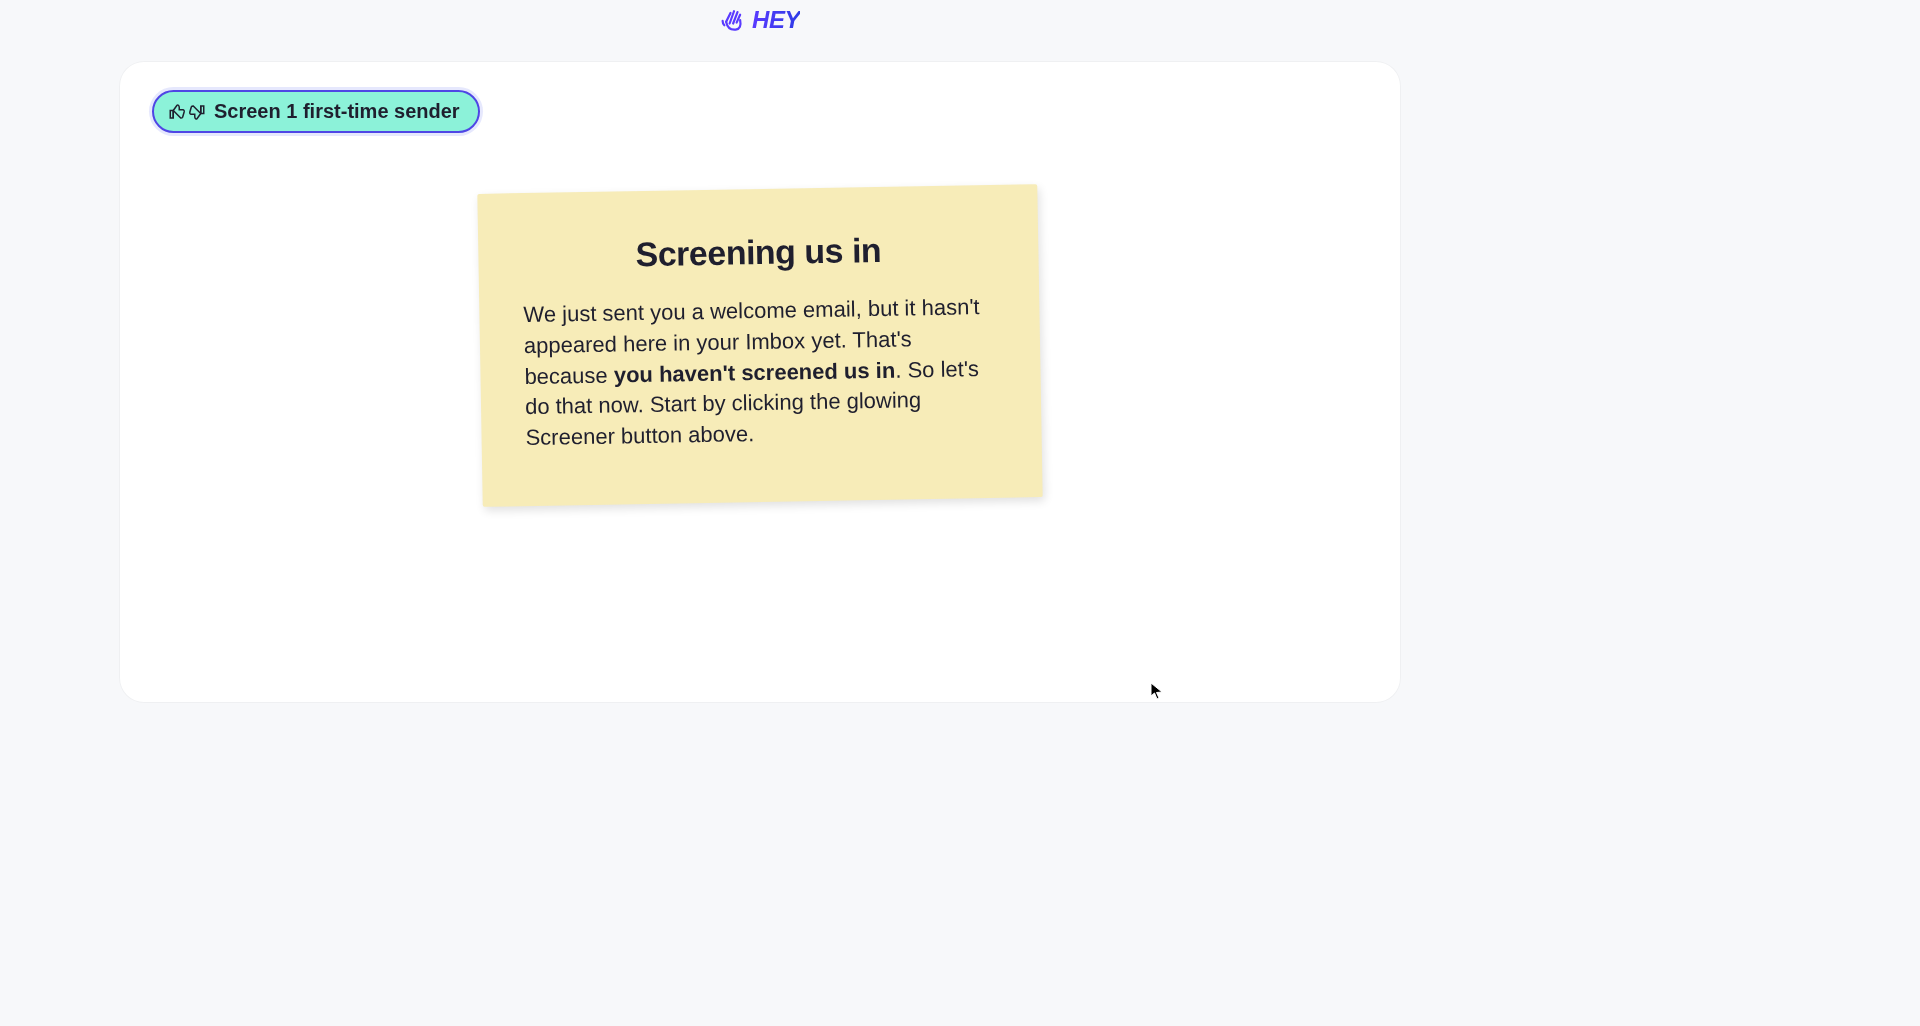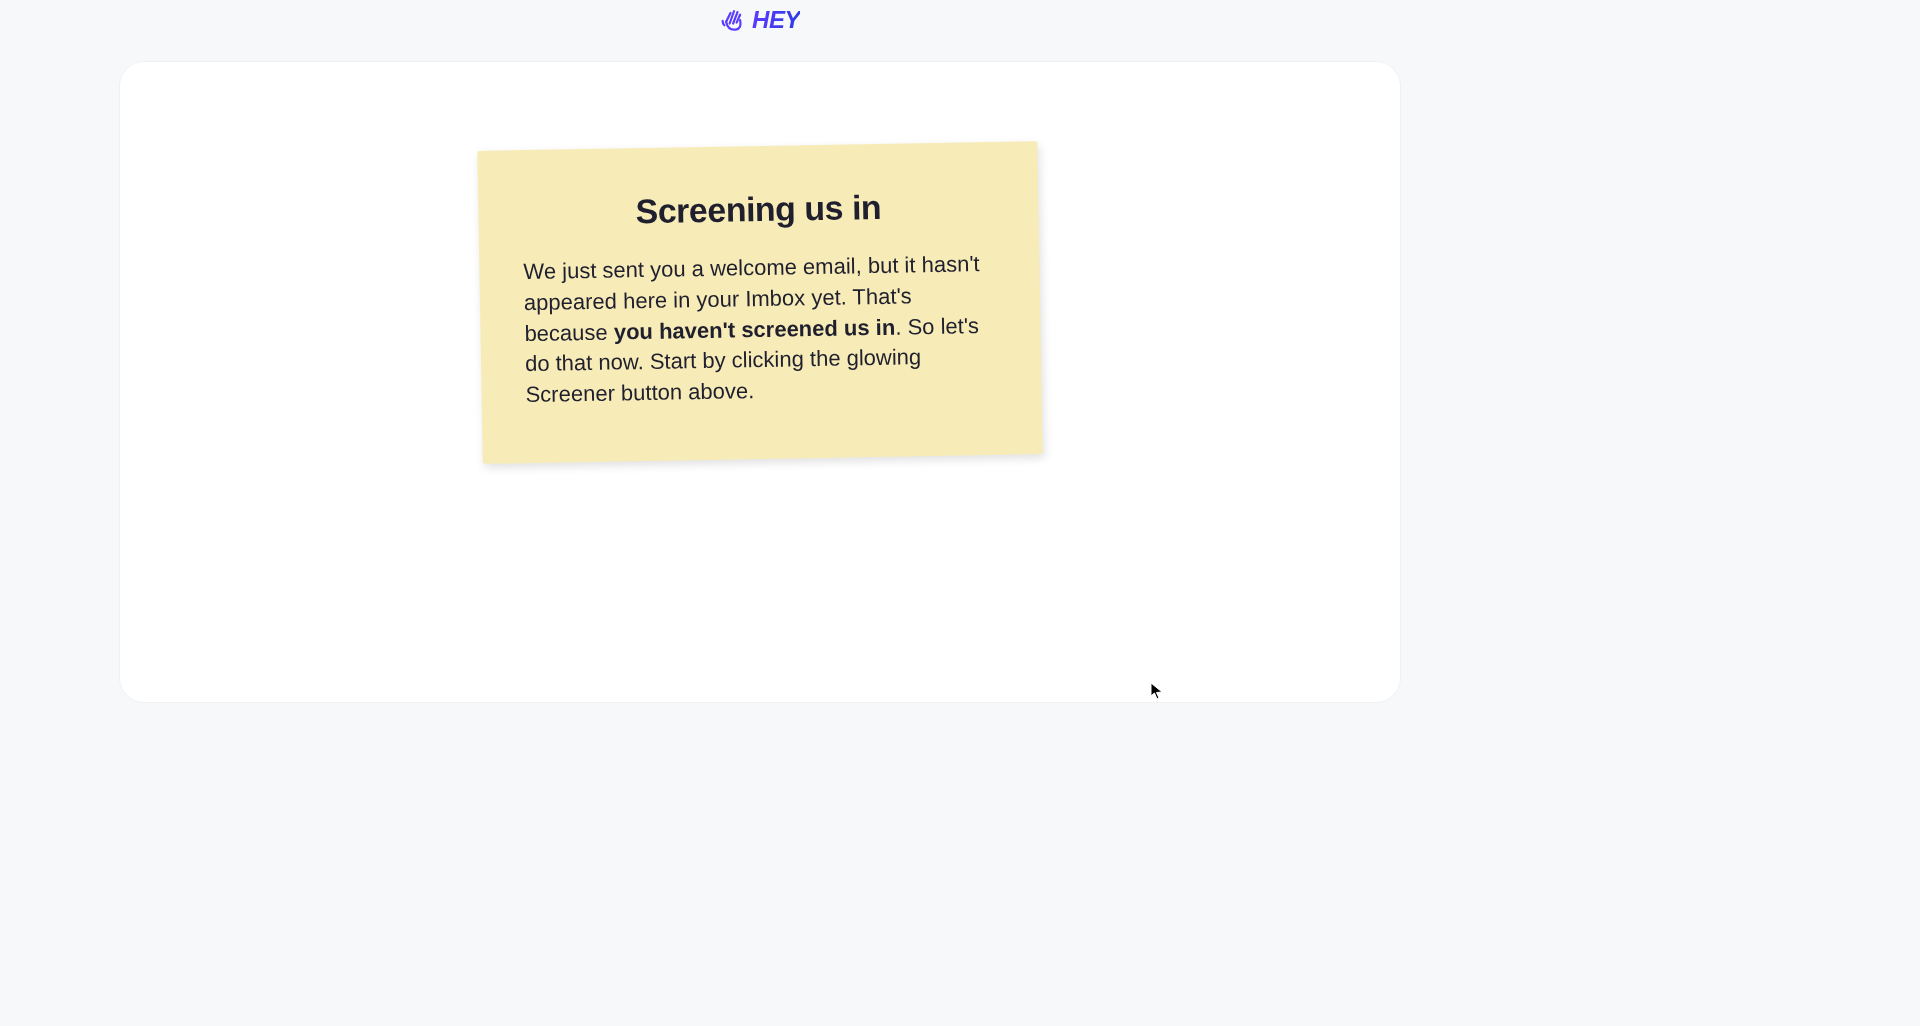--- a/index.html
+++ b/index.html
@@ -122,20 +122,35 @@
         <path d="M7 18 Q9 28 18 27 Q25 26 23 16"></path>
         <path d="M5 22 Q3 20 3 17"></path>
       </g>
     </svg>
     <span class="logo-text">HEY</span>
   </div>
 </div>
 
 <div class="card">
 
+  <button class="screener-pill">
+    <span class="screener-icons">
+      <svg class="thumb-svg" viewBox="0 0 24 24">
+        <path d="M7 20V10"></path>
+        <path d="M7 10 L12 3 C13 2 15 3 15 6 L15 9 L20 9 C21 9 22 10 21.5 12 L19.5 19 C19 20 18 20 17 20 Z"></path>
+        <path d="M3 10 H7 V20 H3 Z"></path>
+      </svg>
+      <svg class="thumb-svg" viewBox="0 0 24 24">
+        <path d="M17 4V14"></path>
+        <path d="M17 14 L12 21 C11 22 9 21 9 18 L9 15 L4 15 C3 15 2 14 2.5 12 L4.5 5 C5 4 6 4 7 4 Z"></path>
+        <path d="M21 14 H17 V4 H21 Z"></path>
+      </svg>
+    </span>
+    <span>Screen 1 first-time sender</span>
+  </button>
 
 
   <div class="note">
     <h2 class="note-title">Screening us in</h2>
     <p class="note-body">
       <span>We just sent you a welcome email, but it hasn't appeared here in your Imbox yet. That's because </span><strong>you haven't screened us in</strong><span>. So let's do that now. Start by clicking the glowing Screener button above.</span>
     </p>
   </div>
 
   <svg class="cursor" viewBox="0 0 14 18">

